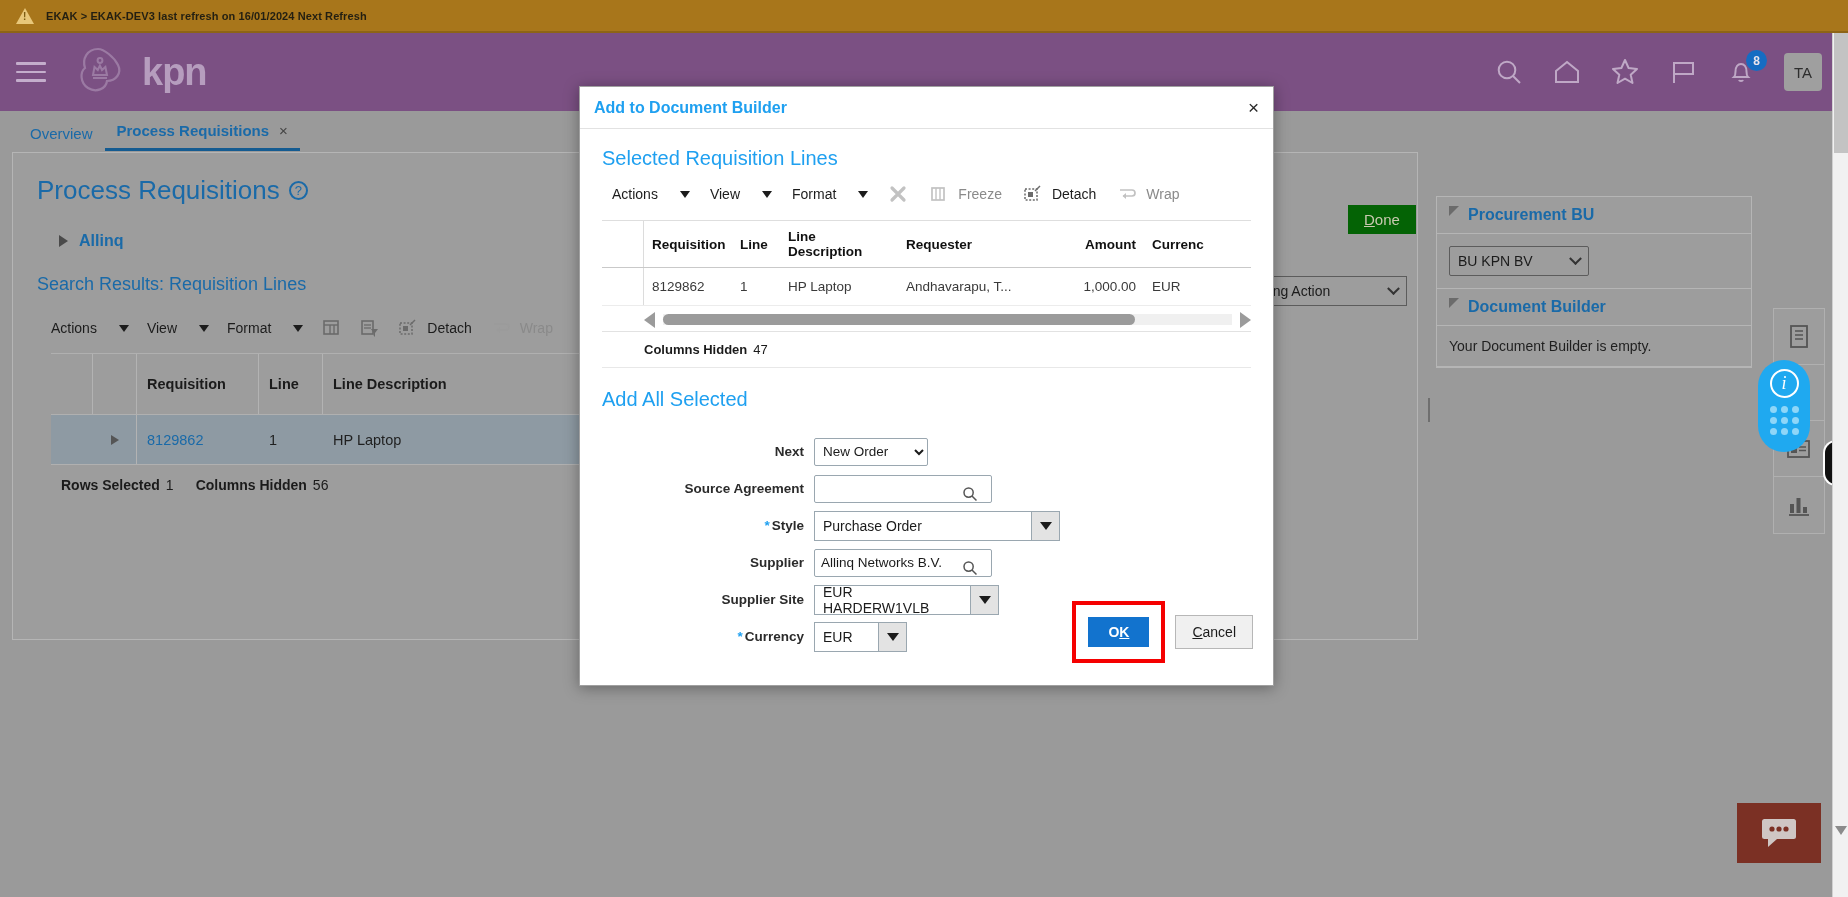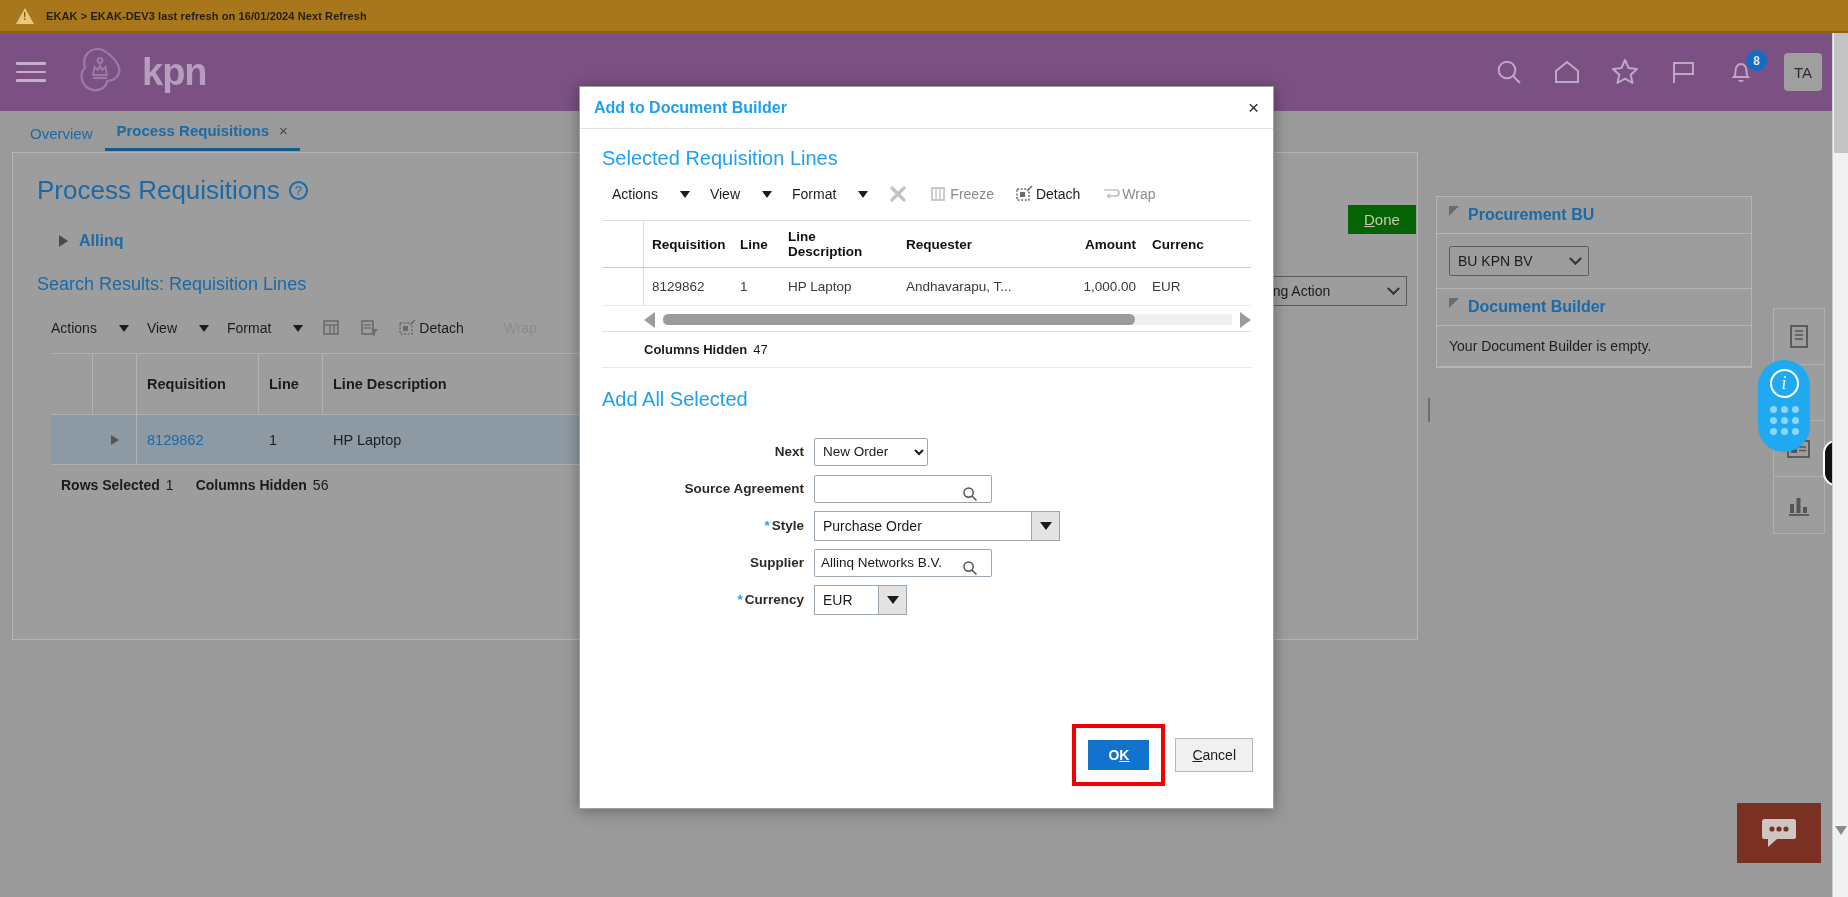--- a/index.html
+++ b/index.html
@@ -141,21 +141,21 @@
     font-size: 14px; color: #1c1c1c; display: flex; align-items: center;
     gap: 22px; cursor: pointer;
   }
   .tb-caret {
     width: 0; height: 0;
     border-left: 5px solid transparent;
     border-right: 5px solid transparent;
     border-top: 7px solid #1c1c1c;
   }
   .tb-btn {
-    display: flex; align-items: center; gap: 2px;
+    display: flex; align-items: center; gap: 10px;
     font-size: 14px; color: #1c1c1c; cursor: pointer;
   }
   .tb-btn.disabled { color: #8a8a8a; }
   .tb-ico { display: block; }
 
   
   #bg-table { margin: 10px 0 0 38px; width: 1160px; }
   #bg-table .thead {
     display: flex; height: 62px; border-top: 1px solid #b0b0b0;
     border-bottom: 1px solid #b0b0b0; background: #9d9d9d;
@@ -302,21 +302,21 @@
   #page-scrollbar .sb-arrow-dn {
     position: absolute; bottom: 62px; left: 2px;
     width: 0; height: 0;
     border-left: 6px solid transparent; border-right: 6px solid transparent;
     border-top: 9px solid #8b8b8b;
   }
 
   
   #modal {
     position: absolute; top: 86px; left: 579px;
-    width: 695px; height: 723px;
+    width: 695px; height: 600px;
     background: #fff; border: 1px solid #a0a0a0;
     box-shadow: 0 2px 14px rgba(0,0,0,.35);
   }
   #modal-titlebar {
     height: 42px; display: flex; align-items: center;
     padding: 0 14px 0 14px; border-bottom: 1px solid #e2e2e2;
   }
   #modal-title { font-size: 16px; font-weight: bold; color: #1fa0f0; }
   #modal-close {
     margin-left: auto; font-size: 19px; color: #2a2a2a; cursor: pointer; line-height: 1;
@@ -840,20 +840,31 @@
               <span class="mag">
                 <svg width="16" height="16" viewBox="0 0 16 16">
                   <circle cx="6.6" cy="6.6" r="4.6" fill="none" stroke="#555" stroke-width="1.5"></circle>
                   <line x1="10" y1="10" x2="14.5" y2="14.5" stroke="#555" stroke-width="1.5"></line>
                 </svg>
               </span>
             </div>
           </div>
         </div>
 
+        <div class="frow">
+          <div class="flabel">Supplier Site</div>
+          <div class="fctl">
+            <div class="combo">
+              <div class="cval" style="width:156px">EUR HARDERW1VLB</div>
+              <div class="cbtn">
+                <span class="dn"></span>
+              </div>
+            </div>
+          </div>
+        </div>
 
         <div class="frow">
           <div class="flabel">
             <span class="req">*</span><span>Currency</span>
           </div>
           <div class="fctl">
             <div class="combo">
               <div class="cval" style="width:64px">EUR</div>
               <div class="cbtn">
                 <span class="dn"></span>

